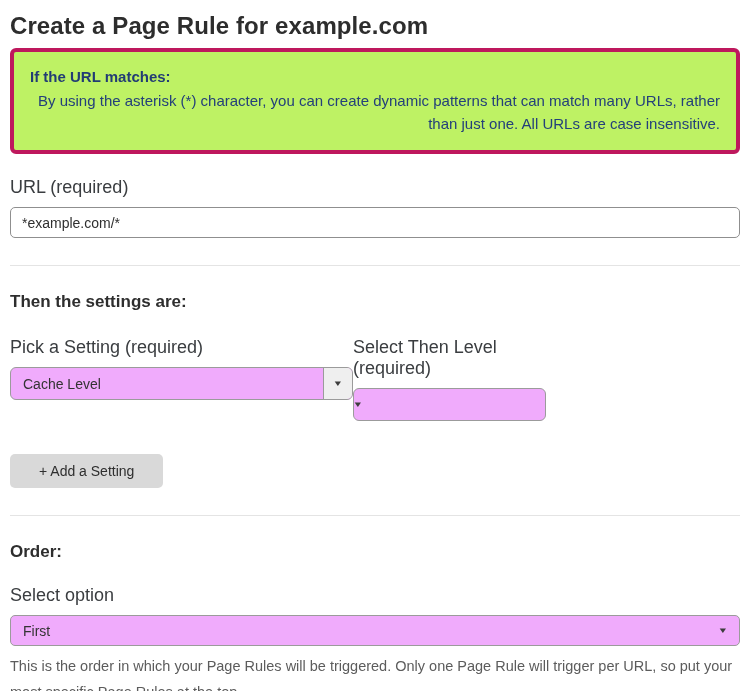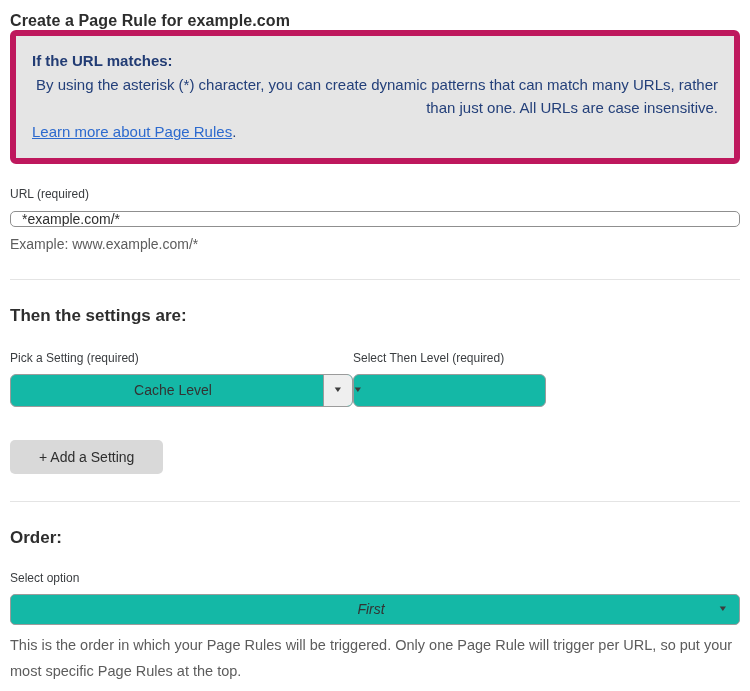--- a/index.html
+++ b/index.html
@@ -5,51 +5,51 @@
   * { box-sizing: border-box; margin: 0; padding: 0; }
   html, body { background: #ffffff; }
   body {
     width: 750px;
     font-family: "Liberation Sans", "DejaVu Sans", sans-serif;
     color: #2f2f2f;
   }
   .page { padding: 12px 10px 10px 10px; width: 750px; }
 
   .page-title {
-    font-size: 16px;
+    font-size: 24px;
     font-weight: bold;
     color: #2d2d2d;
     letter-spacing: 0.1px;
-    margin-bottom: 0;
+    margin-bottom: 8px;
   }
 
   .info-box {
-    background: #e5e5e5;
-    border: 6px solid #be185d;
+    background: #bef264;
+    border: 4px solid #be185d;
     border-radius: 6px;
     padding: 13px 16px 14px 16px;
     color: #24407a;
     font-size: 15px;
     line-height: 1.58;
   }
   .info-box .info-heading { font-weight: bold; font-size: 15px; color: #223c74; }
   .info-box .info-body { max-width: 700px; text-align: right; }
   .info-link { color: #2d6ace; text-decoration: underline; cursor: pointer; }
   .info-link-suffix { color: #24407a; }
 
   .field-label {
-    font-size: 12px;
+    font-size: 18px;
     color: #3a3d40;
     margin-top: 23px;
     margin-bottom: 9px;
   }
 
   .text-input {
     width: 100%;
-    height: 16px;
+    height: 31px;
     border: 1px solid #8f8f8f;
     border-radius: 5px;
     padding: 0 11px;
     font-size: 14px;
     color: #2f2f2f;
     font-family: "Liberation Sans", "DejaVu Sans", sans-serif;
     background: #ffffff;
     outline: none;
   }
 
@@ -71,28 +71,27 @@
     color: #2e2e2e;
   }
 
   .settings-row { display: flex; gap: 0; margin-top: 25px; }
   .settings-col .field-label { margin-top: 0; }
 
   .select-box {
     height: 33px;
     border: 1px solid #9b9b9b;
     border-radius: 6px;
-    background: #14b8a6;
+    background: #f0abfc;
     display: flex;
     align-items: center;
     font-size: 14px;
     color: #333333;
     cursor: pointer;
     overflow: hidden;
-    text-align: center;
   }
   .select-box .select-value { padding-left: 12px; flex: 1; }
   .split-arrow {
     width: 29px;
     height: 100%;
     background: #efefef;
     border-left: 1px solid #9b9b9b;
     display: flex;
     align-items: center;
     justify-content: center;
@@ -115,47 +114,45 @@
     font-size: 14px;
     font-family: "Liberation Sans", "DejaVu Sans", sans-serif;
     padding: 9px 29px;
     cursor: pointer;
     color: #2e2e2e;
   }
   .btn-gray { background: #d9d9d9; }
 
   .add-setting-btn { margin-top: 33px; }
 
-  .order-select-wrap { margin-top: 0; font-style: italic; }
+  .order-select-wrap { margin-top: 0; }
   .full-select { height: 31px; border-radius: 5px; }
 
   .order-helper {
     font-size: 14.5px;
     color: #5c5c5c;
     line-height: 1.8;
     margin-top: 7px;
     max-width: 730px;
   }
 </style>
 </head>
 <body>
 
 <div class="page">
 
   <div class="page-title">Create a Page Rule for example.com</div>
 
   <div class="info-box">
     <div class="info-heading">If the URL matches:</div>
     <div class="info-body">By using the asterisk (*) character, you can create dynamic patterns that can match many URLs, rather than just one. All URLs are case insensitive.</div>
-    <div><a class="info-link">Learn more about Page Rules</a><span class="info-link-suffix">.</span></div>
   </div>
 
   <div class="field-label">URL (required)</div>
   <input type="text" class="text-input" value="*example.com/*" style="">
-  <div class="helper-text">Example: www.example.com/*</div>
 
   <hr class="divider">
 
   <div class="section-heading">Then the settings are:</div>
 
   <div class="settings-row">
     <div class="settings-col col-setting">
       <div class="field-label">Pick a Setting (required)</div>
       <div class="select-box">
         <span class="select-value">Cache Level</span>

